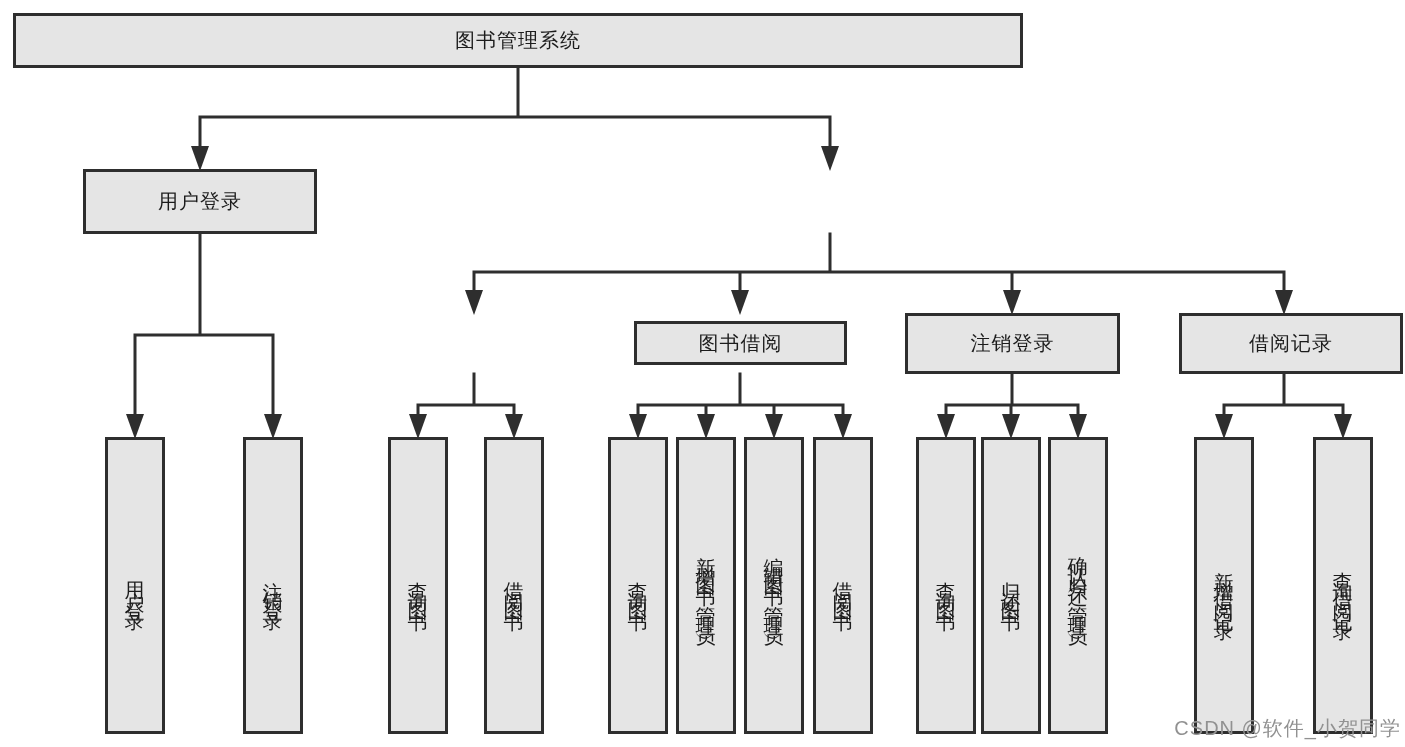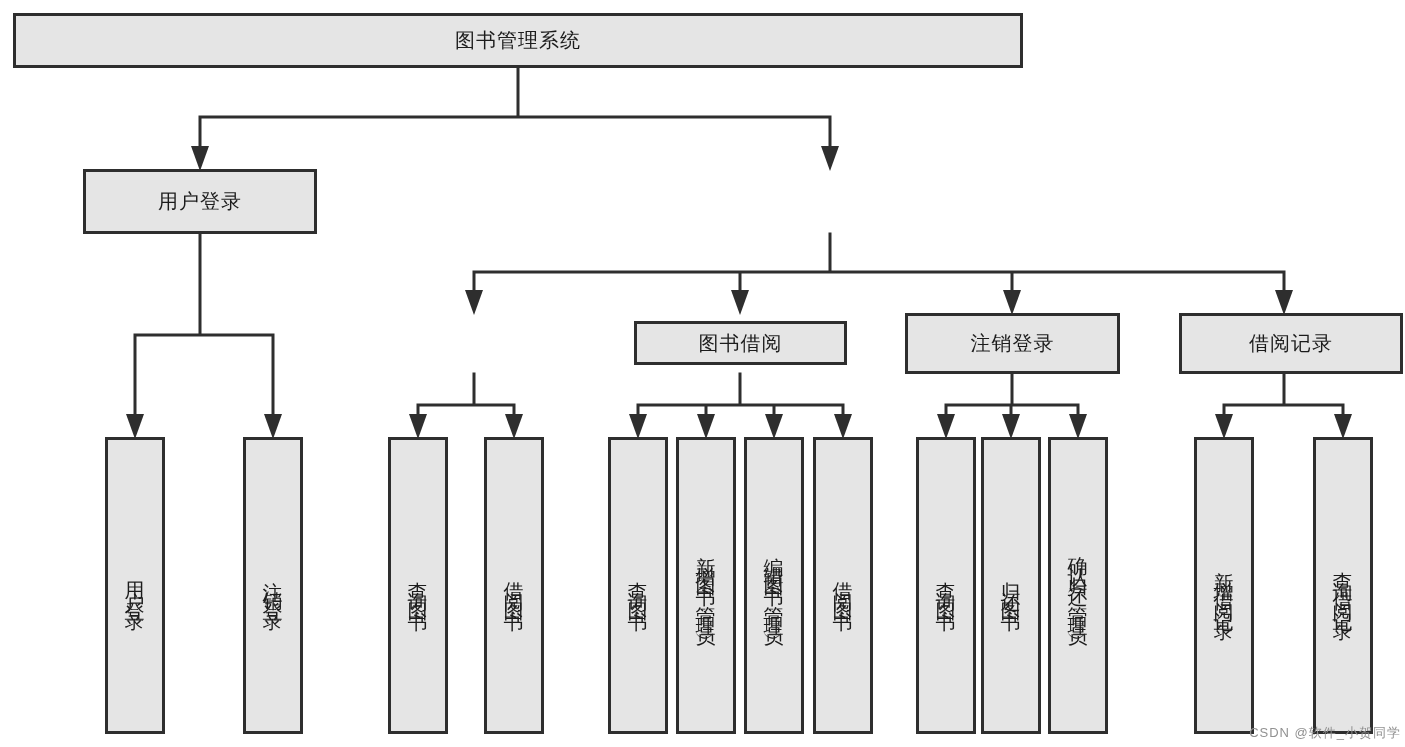--- a/index.html
+++ b/index.html
@@ -14,21 +14,21 @@
     display:flex; align-items:center; justify-content:center;
     color:#1c1c1c;
   }
   .h  { font-size:20px; letter-spacing:1px; white-space:nowrap; }
   .leaf span {
     writing-mode:vertical-rl; text-orientation:mixed;
     font-size:20px; line-height:1; letter-spacing:10px; white-space:nowrap;
   }
   .watermark {
     position:absolute; right:4px; bottom:5px;
-    font-size:13px; letter-spacing:1px; color:#919191; z-index:10;
+    font-size:20px; letter-spacing:1px; color:#919191; z-index:10;
     white-space:nowrap;
   }
 </style>
 </head>
 <body>
 
 <div class="canvas">
 
   <svg class="wires" width="1405" height="747">
     <path d="M518 68V117 M200 117H830 M200 117V150 M830 117V150

